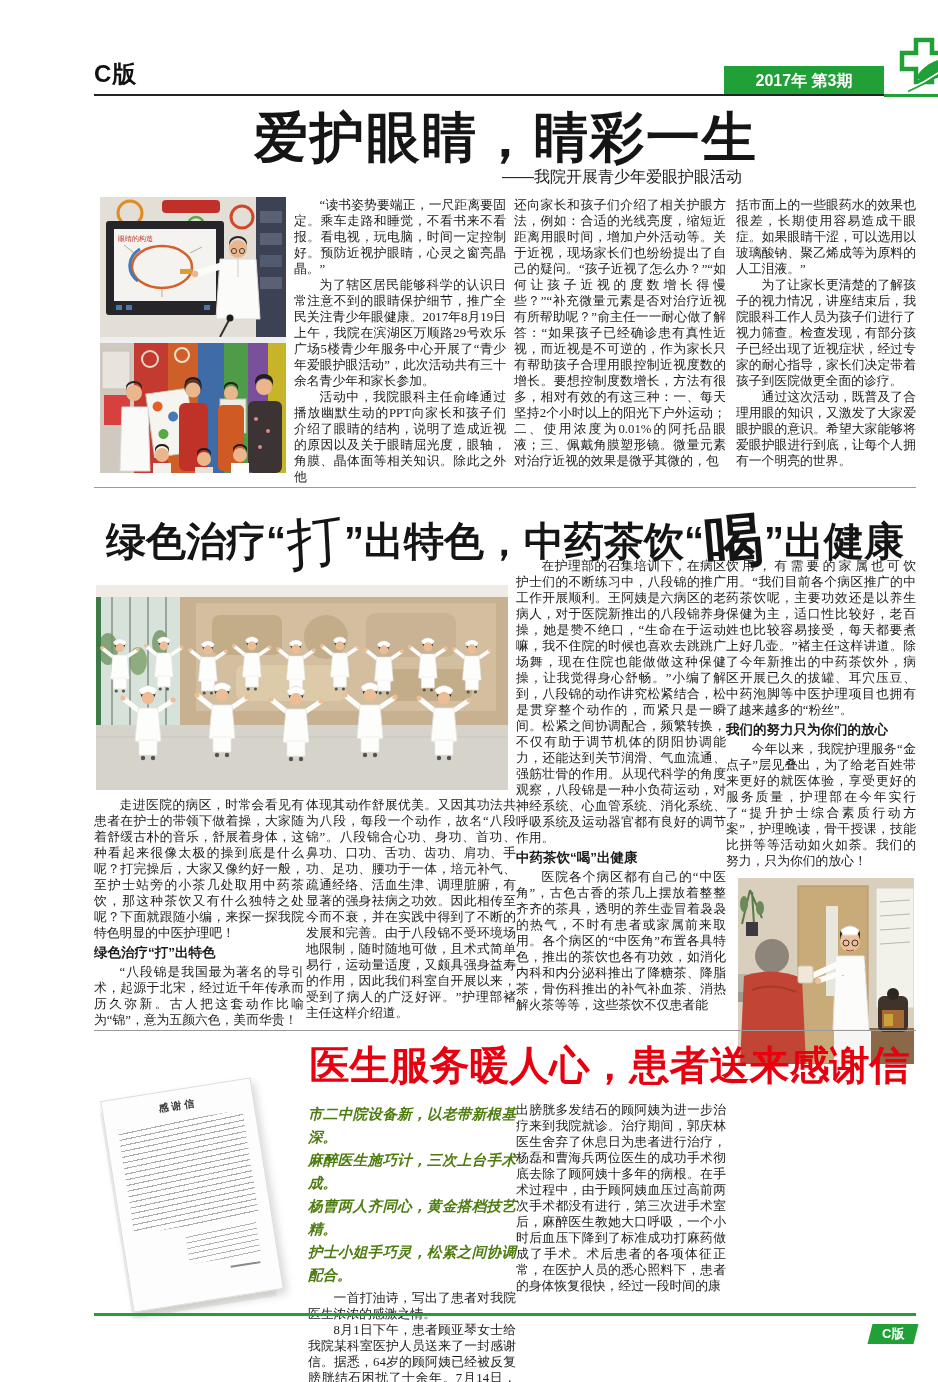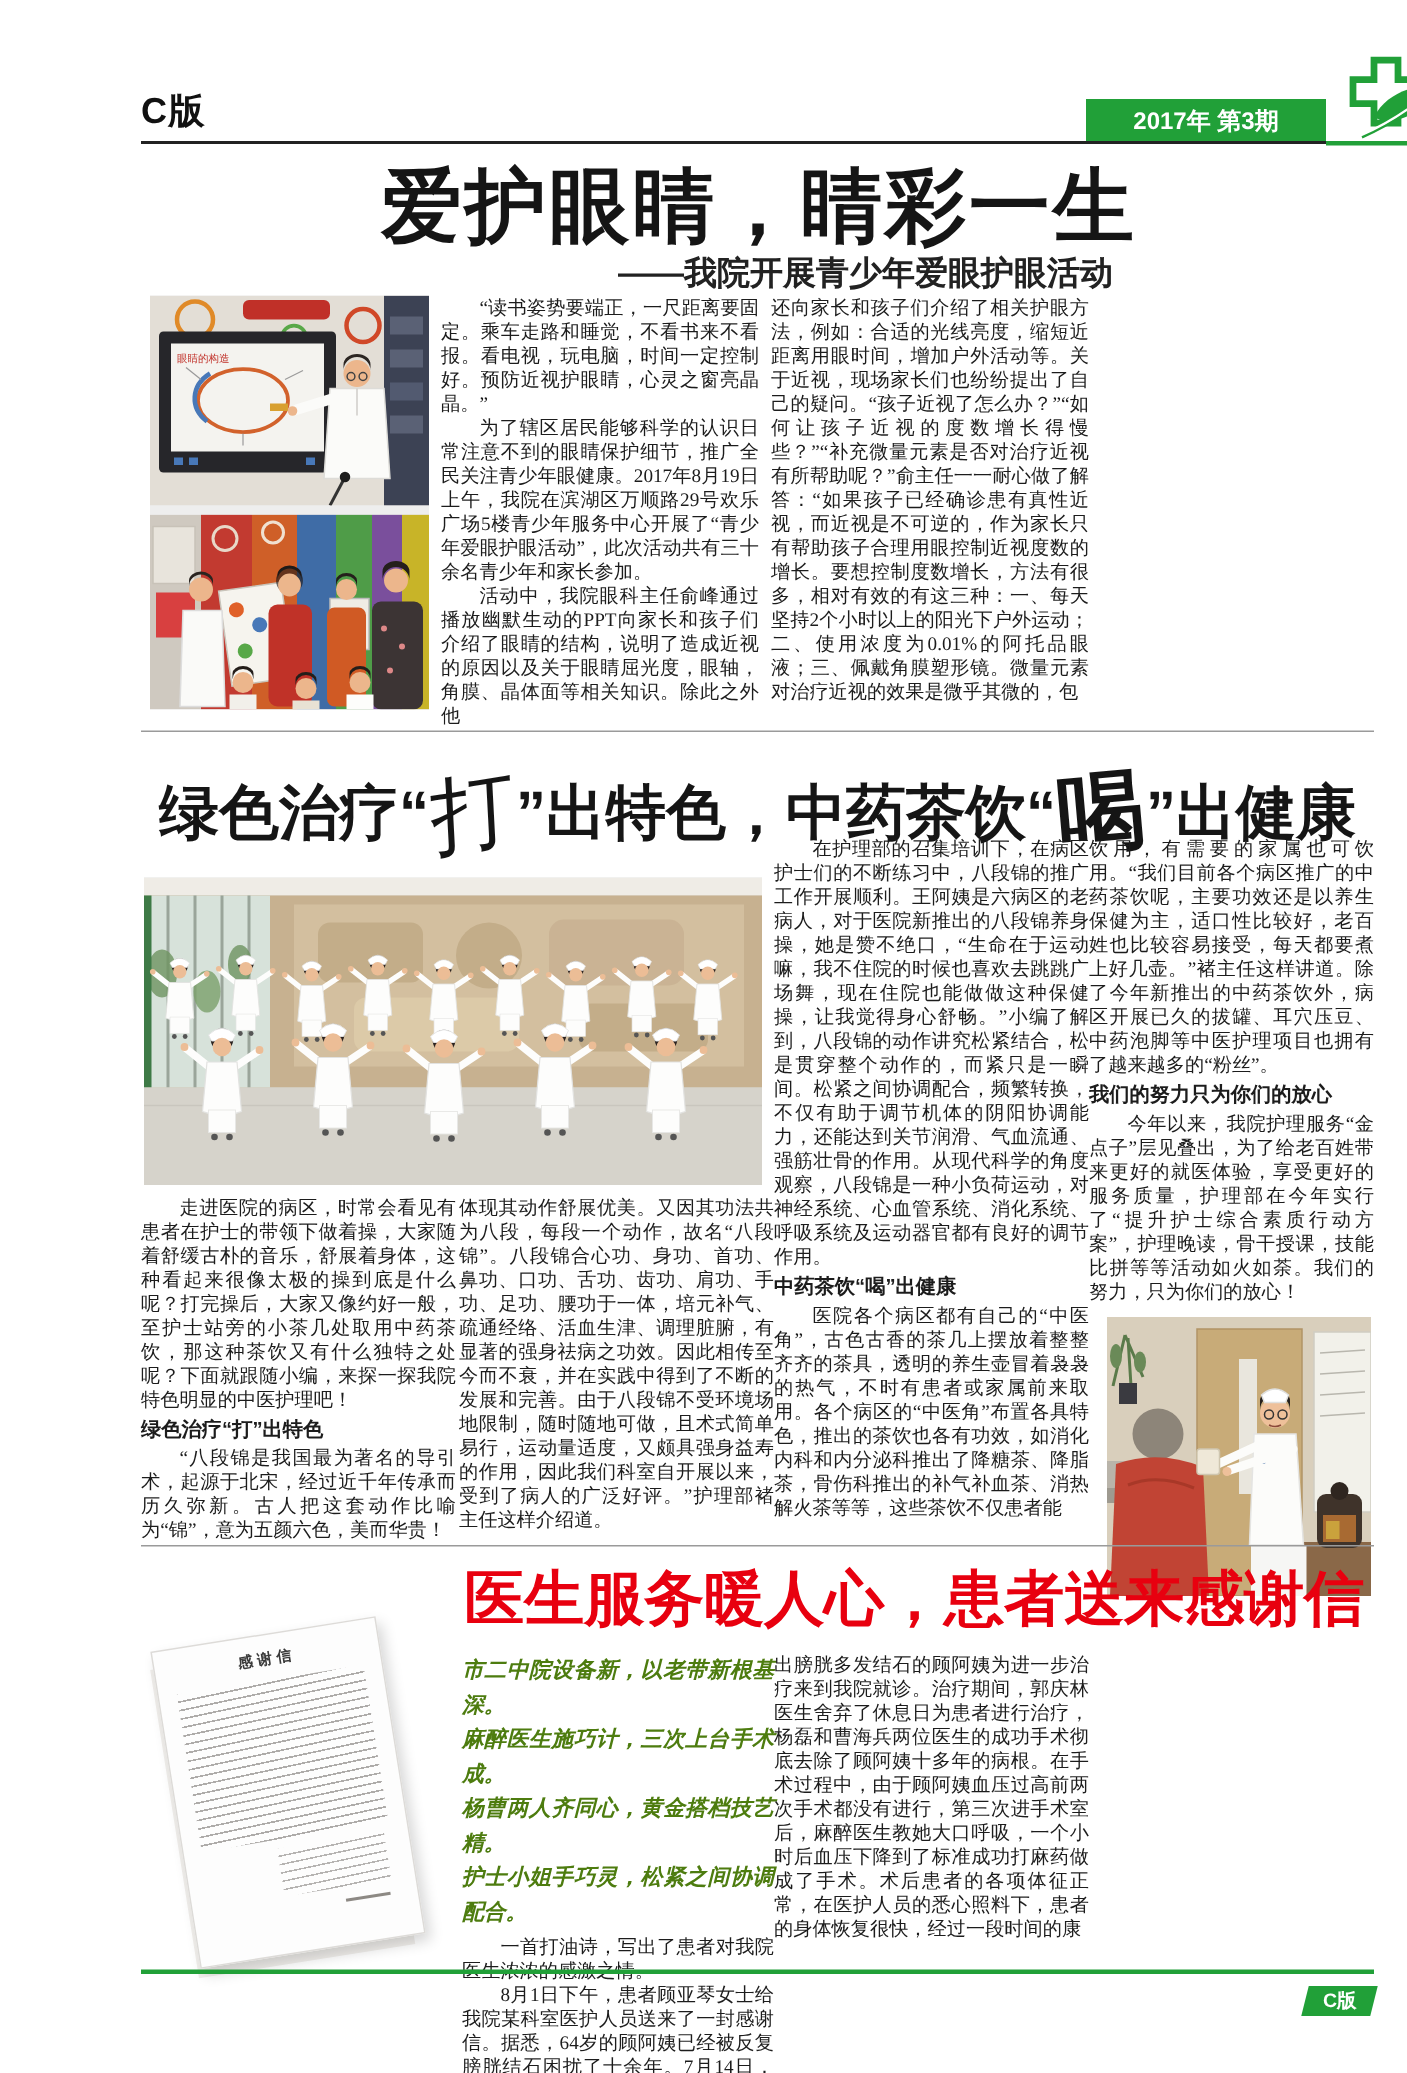--- a/index.html
+++ b/index.html
@@ -12,21 +12,21 @@
   .header-rule-green{position:absolute;left:848px;top:94px;width:90px;height:3px;background:#21a038;}
   .issue-bar{position:absolute;left:688px;top:66px;width:160px;height:30px;background:#21a038;
         display:flex;align-items:center;justify-content:center;}
   .issue-bar span{color:#fff;font-family:"Liberation Sans",sans-serif;font-weight:700;font-size:16px;}
   .logo{position:absolute;left:856px;top:36px;width:76px;height:58px;}
   
   .title1{position:absolute;left:120px;top:102px;width:700px;text-align:center;
         font-family:"Liberation Sans",sans-serif;font-weight:900;font-size:54px;
         letter-spacing:2px;color:#151515;white-space:nowrap;}
   .subtitle1{position:absolute;left:300px;top:167px;width:406px;text-align:right;
-        font-family:"Liberation Sans",sans-serif;font-weight:700;font-size:22px;color:#222;}
+        font-family:"Liberation Sans",sans-serif;font-weight:400;font-size:16px;color:#222;}
   .title2{position:absolute;left:58px;top:503px;width:822px;text-align:center;white-space:nowrap;
         font-family:"Liberation Sans",sans-serif;font-weight:900;font-size:40px;color:#151515;}
   .script-char{display:inline-block;font-family:"DejaVu Serif",serif;font-weight:400;
         font-size:56px;transform:rotate(-9deg) skewX(-6deg);margin:0 1px;vertical-align:-6px;}
   .script-char.fat{font-weight:700;font-size:58px;transform:rotate(-5deg);}
   .title3{position:absolute;left:265px;top:1038px;width:617px;text-align:center;white-space:nowrap;
         font-family:"Liberation Sans",sans-serif;font-weight:900;font-size:40px;color:#e8000f;}
   
   .col{position:absolute;text-align:justify;font-size:12.8px;line-height:16px;color:#1c1c1c;}
   .col p{margin:0;}
@@ -166,20 +166,25 @@
     </svg>
   </div>
 
   <div class="col" style="left:258px;top:197px;width:212px;">
     <p class="ind">“读书姿势要端正，一尺距离要固定。乘车走路和睡觉，不看书来不看报。看电视，玩电脑，时间一定控制好。预防近视护眼睛，心灵之窗亮晶晶。”</p>
     <p class="ind">为了辖区居民能够科学的认识日常注意不到的眼睛保护细节，推广全民关注青少年眼健康。2017年8月19日上午，我院在滨湖区万顺路29号欢乐广场5楼青少年服务中心开展了“青少年爱眼护眼活动”，此次活动共有三十余名青少年和家长参加。</p>
     <p class="ind">活动中，我院眼科主任俞峰通过播放幽默生动的PPT向家长和孩子们介绍了眼睛的结构，说明了造成近视的原因以及关于眼睛屈光度，眼轴，角膜、晶体面等相关知识。除此之外他</p>
   </div>
   <div class="col" style="left:478px;top:197px;width:212px;">
     <p>还向家长和孩子们介绍了相关护眼方法，例如：合适的光线亮度，缩短近距离用眼时间，增加户外活动等。关于近视，现场家长们也纷纷提出了自己的疑问。“孩子近视了怎么办？”“如何让孩子近视的度数增长得慢些？”“补充微量元素是否对治疗近视有所帮助呢？”俞主任一一耐心做了解答：“如果孩子已经确诊患有真性近视，而近视是不可逆的，作为家长只有帮助孩子合理用眼控制近视度数的增长。要想控制度数增长，方法有很多，相对有效的有这三种：一、每天坚持2个小时以上的阳光下户外运动；二、使用浓度为0.01%的阿托品眼液；三、佩戴角膜塑形镜。微量元素对治疗近视的效果是微乎其微的，包</p>
+  </div>
+  <div class="col" style="left:700px;top:197px;width:180px;">
+    <p>括市面上的一些眼药水的效果也很差，长期使用容易造成干眼症。如果眼睛干涩，可以选用以玻璃酸钠、聚乙烯成等为原料的人工泪液。”</p>
+    <p class="ind">为了让家长更清楚的了解孩子的视力情况，讲座结束后，我院眼科工作人员为孩子们进行了视力筛查。检查发现，有部分孩子已经出现了近视症状，经过专家的耐心指导，家长们决定带着孩子到医院做更全面的诊疗。</p>
+    <p class="ind">通过这次活动，既普及了合理用眼的知识，又激发了大家爱眼护眼的意识。希望大家能够将爱眼护眼进行到底，让每个人拥有一个明亮的世界。</p>
   </div>
 
   <div class="divider" style="top:487px;"></div>
 
   <div class="title2">
     <span>绿色治疗“</span><span class="script-char">打</span><span>”出特色，中药茶饮“</span><span class="script-char fat">喝</span><span>”出健康</span>
   </div>
 
   <div class="photo" style="left:60px;top:585px;width:412px;height:205px;">
     <svg width="412" height="205" viewBox="0 0 412 205">

